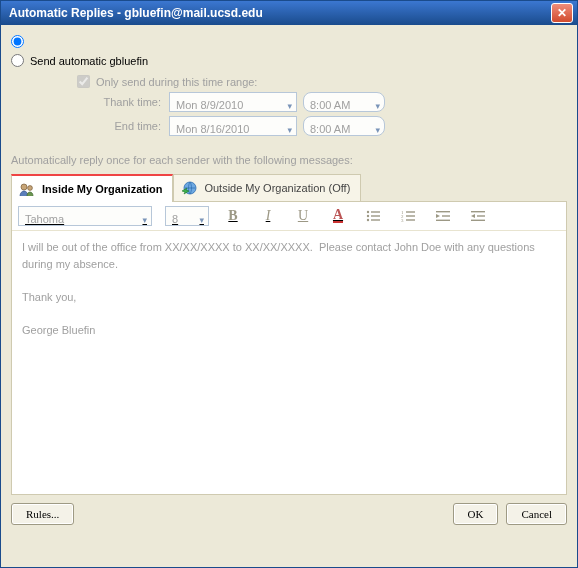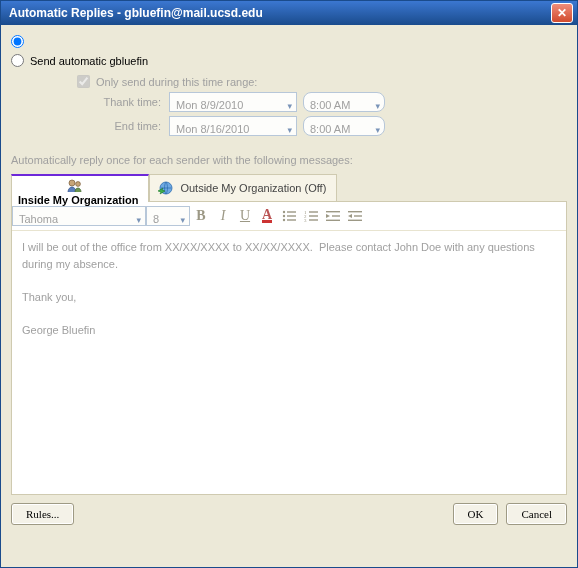--- a/index.html
+++ b/index.html
@@ -120,25 +120,24 @@
     border-bottom: none;
     background: #fff;
     height: 26px;
     display: flex;
     align-items: center;
     padding: 0 10px 0 6px;
     cursor: pointer;
     position: relative;
   }
   .tab.active {
-    border-top: 2px solid #6d28d9;
+    border-top: 2px solid #ef4444;
     font-weight: bold;
     z-index: 2;
     margin-bottom: -1px;
-    flex-direction: column;
   }
   .tab.inactive {
     background: #f7f4e8;
     color: #444;
     font-weight: normal;
   }
   .tab-icon {
     width: 18px;
     height: 18px;
     margin-right: 6px;
@@ -148,23 +147,24 @@
     border: 1px solid #cfcab0;
     background: #fff;
     flex: 0 0 auto;
     display: flex;
     flex-direction: column;
     height: 292px;
   }
   .toolbar {
     display: flex;
     align-items: center;
-    padding: 4px 0;
-    gap: 0;
+    padding: 4px 6px;
+    gap: 13px;
     border-bottom: 1px solid #e8e4d0;
+    text-decoration: underline;
   }
   .font-combo { width: 134px; height: 20px; }
   .size-combo { width: 44px; height: 20px; }
   .tb-btn {
     width: 22px;
     height: 20px;
     display: flex;
     align-items: center;
     justify-content: center;
     color: #9c9885;

